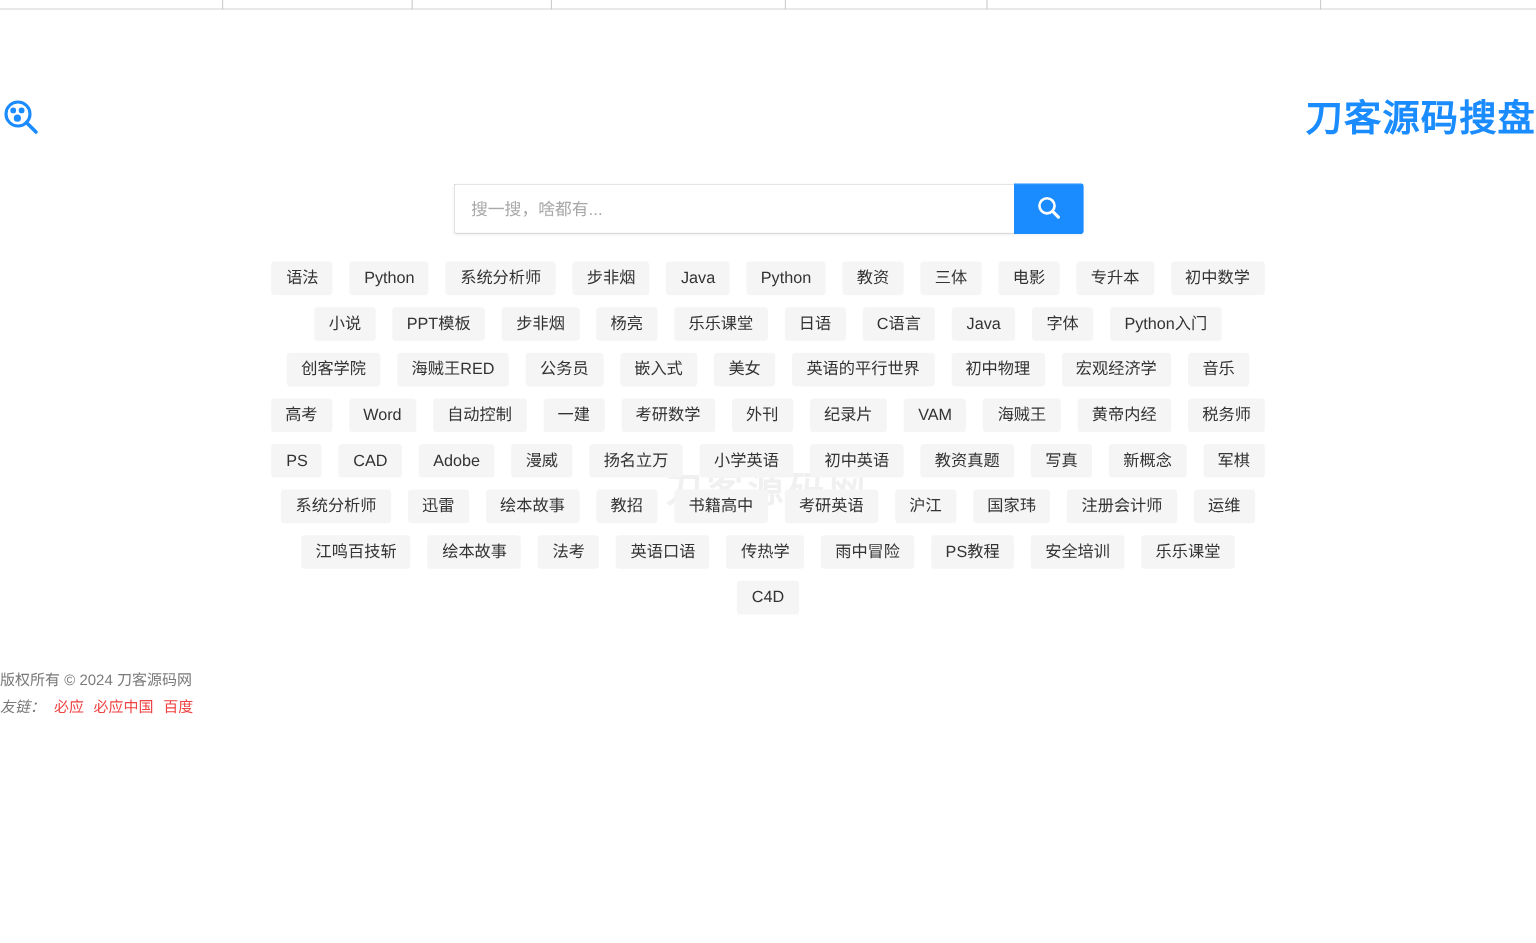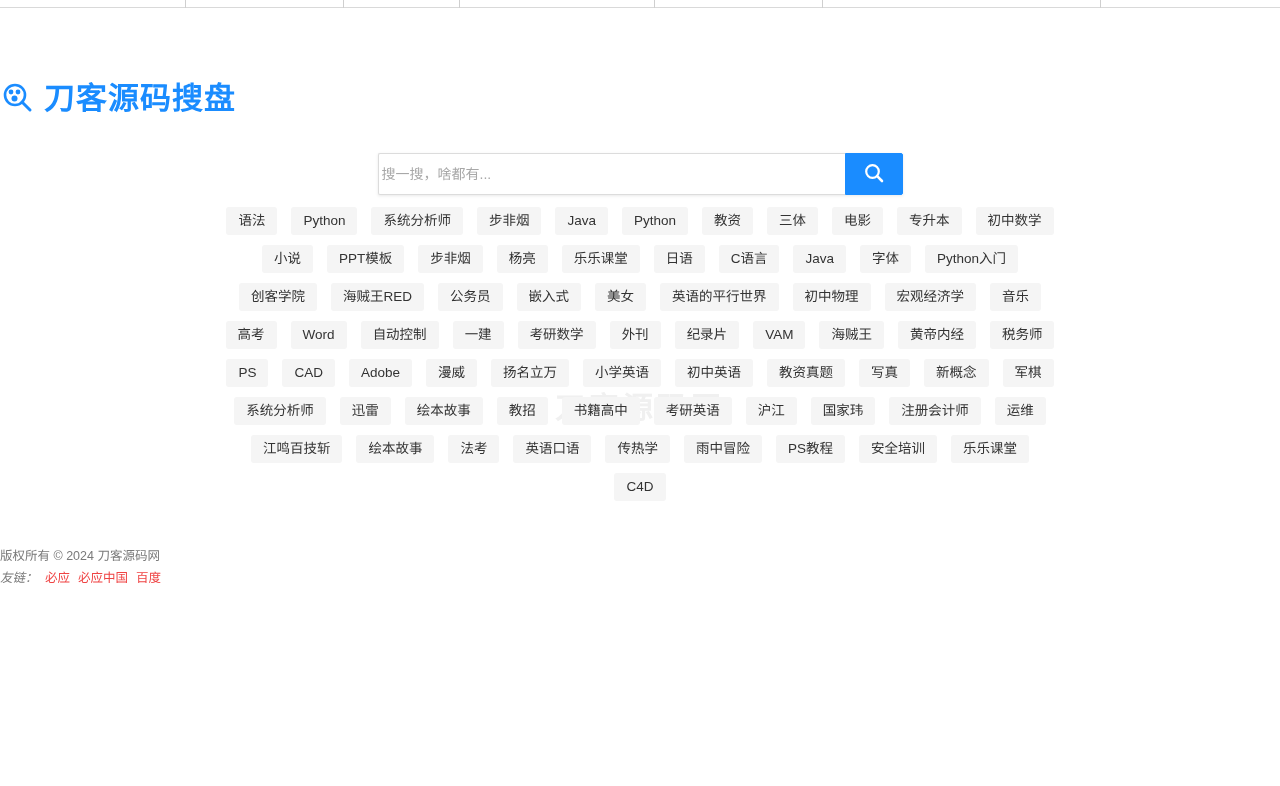--- a/index.html
+++ b/index.html
@@ -38,21 +38,21 @@
     width: 1280px;
     height: 777px;
     background: #fff;
   }
 
   
   .logo-wrap {
     margin-top: 72px;
     display: flex;
     align-items: center;
-    justify-content: flex-start;
+    justify-content: space-between;
     gap: 10px;
   }
   .logo-mark {
     width: 34px; height: 34px;
     display: flex; align-items: center; justify-content: center;
   }
   .logo-text {
     font-size: 31px;
     font-weight: bold;
     color: #1a8cff;
@@ -68,21 +68,21 @@
     height: 42px;
     display: flex;
     box-shadow: 0 1px 3px rgba(0,0,0,0.09);
   }
   .search-input {
     flex: 1;
     height: 42px;
     border: 1px solid #dcdcdc;
     border-right: none;
     border-radius: 2px 0 0 2px;
-    padding: 0 3px;
+    padding: 0 14px;
     font-size: 14px;
     color: #333;
     outline: none;
     background: #fff;
     font-family: "Liberation Sans", sans-serif;
   }
   .search-input::placeholder { color: #a8a8a8; }
   .search-btn {
     width: 58px;
     height: 42px;
@@ -91,21 +91,21 @@
     border-radius: 0 2px 2px 0;
     display: flex;
     align-items: center;
     justify-content: center;
     cursor: pointer;
     padding: 0;
   }
 
   
   .tags {
-    margin: 12px auto 0 auto;
+    margin: 23px auto 0 auto;
     width: 840px;
     display: flex;
     flex-wrap: wrap;
     justify-content: center;
     align-content: flex-start;
     gap: 10px 14px;
     position: relative;
     z-index: 2;
   }
   .tag {

